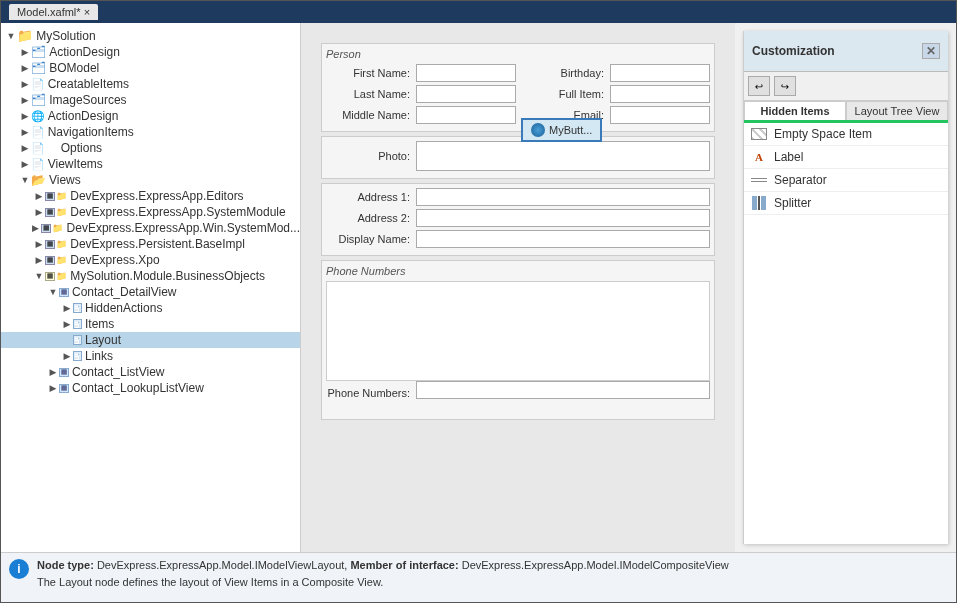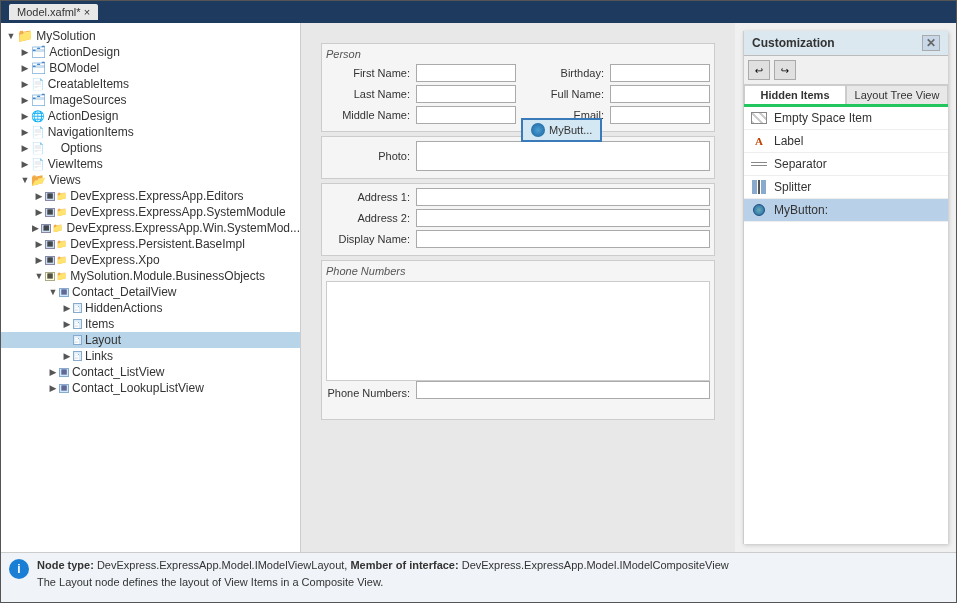--- a/index.html
+++ b/index.html
@@ -41,21 +41,21 @@
     .form-input { flex: 1; height: 18px; background: #fff; border: 1px solid #aaa; }
     .form-section { display: flex; gap: 4px; }
     .form-col { flex: 1; }
 
     
     .drag-button { position: absolute; top: 95px; left: 220px; background: #d4e8f4; border: 2px solid #3a7ab8; padding: 3px 8px; font-size: 11px; color: #333; cursor: move; z-index: 10; display: flex; align-items: center; gap: 4px; }
     .drag-button .globe-icon { width: 14px; height: 14px; background: radial-gradient(circle, #4a9fd4, #1a5f9a); border-radius: 50%; display: inline-block; }
 
     
     .customization-panel { width: 205px; background: #f0f0f0; border-left: 1px solid #ccc; display: flex; flex-direction: column; margin: 8px; box-shadow: 1px 1px 4px rgba(0,0,0,0.2); }
-    .panel-header { background: #dce8f0; padding: 4px 8px; font-size: 12px; font-weight: bold; color: #333; display: flex; justify-content: space-between; align-items: center; border-bottom: 1px solid #bbb; }
+    .panel-header { background: #dce8f0; padding: 12px 8px; font-size: 12px; font-weight: bold; color: #333; display: flex; justify-content: space-between; align-items: center; border-bottom: 1px solid #bbb; }
     .panel-close { cursor: pointer; font-size: 12px; color: #666; background: #c8d8e8; border: 1px solid #aaa; padding: 0 3px; }
 
     .panel-toolbar { padding: 4px; display: flex; gap: 4px; border-bottom: 1px solid #ccc; }
     .panel-btn { width: 22px; height: 20px; background: #e0e0e0; border: 1px solid #aaa; cursor: pointer; display: flex; align-items: center; justify-content: center; font-size: 10px; }
 
     .panel-tabs { display: flex; border-bottom: 3px solid #22c55e; }
     .panel-tab { flex: 1; padding: 3px; text-align: center; font-size: 11px; cursor: pointer; background: #e8e8e8; border: 1px solid #ccc; border-bottom: none; color: #333; }
     .panel-tab.active { background: #fff; font-weight: bold; }
 
     .panel-items { flex: 1; background: #fff; overflow-y: auto; }
@@ -290,21 +290,21 @@
                   <span class="form-label">Middle Name:</span>
                   <div class="form-input"></div>
                 </div>
               </div>
               <div class="form-col">
                 <div class="form-row">
                   <span class="form-label">Birthday:</span>
                   <div class="form-input"></div>
                 </div>
                 <div class="form-row">
-                  <span class="form-label">Full Name:</span>
+                  <span class="form-label">Full Item:</span>
                   <div class="form-input"></div>
                 </div>
                 <div class="form-row">
                   <span class="form-label">Email:</span>
                   <div class="form-input"></div>
                 </div>
               </div>
             </div>
           </div>
 
@@ -386,26 +386,20 @@
               </div>
               <div class="panel-item">
                 <div class="item-icon">
                   <div class="icon-splitter">
                     <div class="icon-splitter-bar"></div>
                     <div class="icon-splitter-divider"></div>
                     <div class="icon-splitter-bar"></div>
                   </div>
                 </div>
                 <span class="item-label">Splitter</span>
-              </div>
-              <div class="panel-item selected">
-                <div class="item-icon">
-                  <div class="icon-button-circle"></div>
-                </div>
-                <span class="item-label">MyButton:</span>
               </div>
             </div>
         </div>
       </div>
     </div>
   </div>
 
   <div class="status-bar">
     <div class="status-icon">i</div>
     <div class="status-text">

